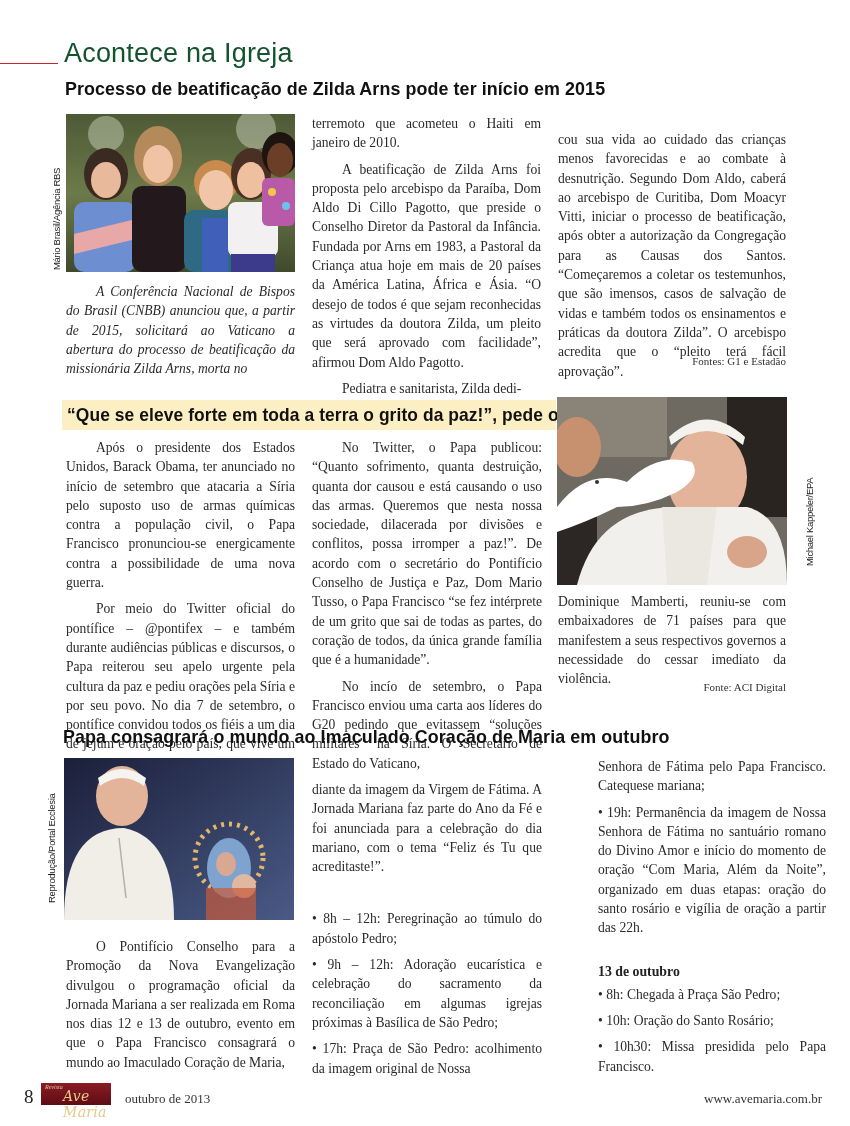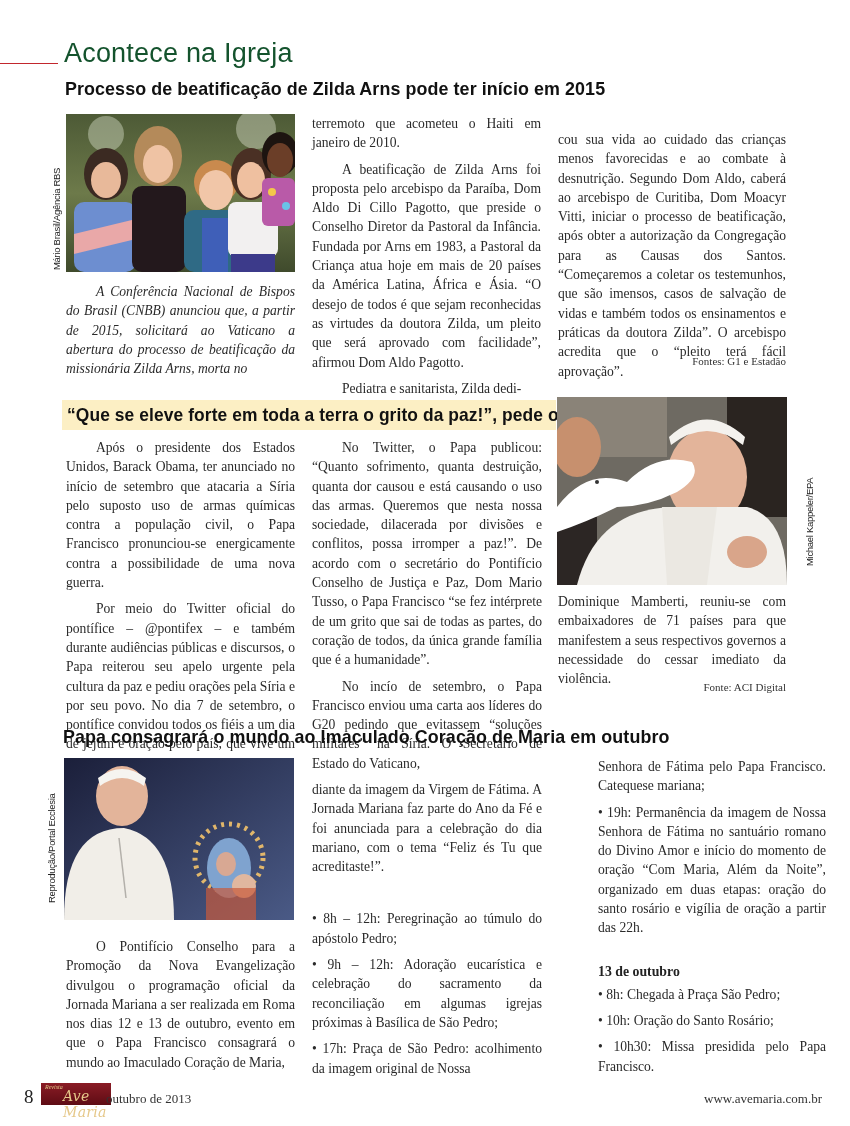--- a/index.html
+++ b/index.html
@@ -171,14 +171,14 @@
   <p class="bullet">• 8h: Chegada à Praça São Pedro;</p>
   <p class="bullet">• 10h: Oração do Santo Rosário;</p>
   <p class="bullet">• 10h30: Missa presidida pelo Papa Francisco.</p>
 </div>
 
 <div class="abs page-num">8</div>
 <div class="abs logo">
   <span class="small">Revista</span>
   <span class="big">Ave Maria</span>
 </div>
-<div class="abs footer" style="left:106px; top:1091px;">outubro de 2013</div>
+<div class="abs footer" style="left:125px; top:1091px;">outubro de 2013</div>
 <div class="abs footer" style="left:680px; top:1091px; width:142px; text-align:right;">www.avemaria.com.br</div>
 
 </body></html>

